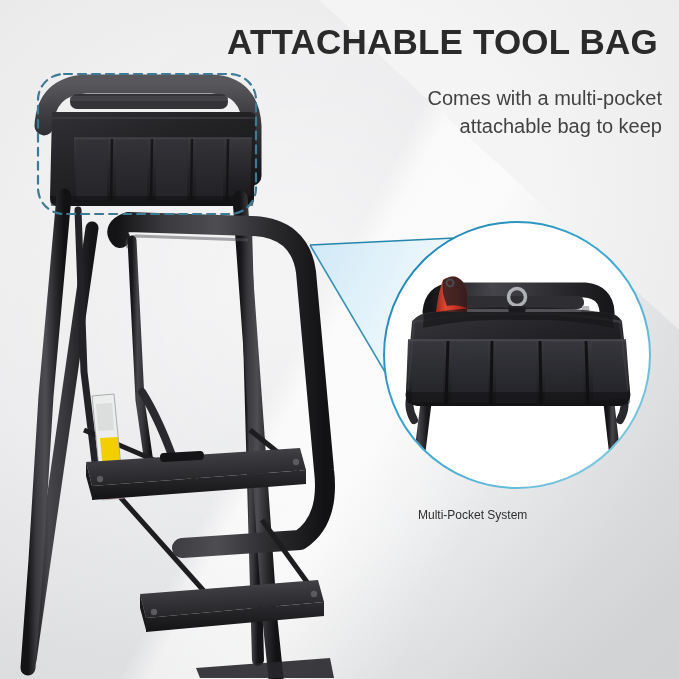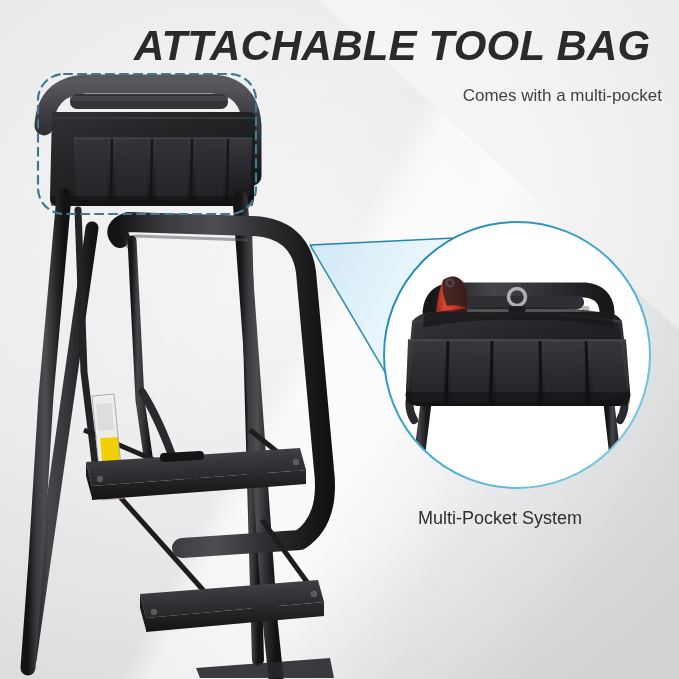--- a/index.html
+++ b/index.html
@@ -36,37 +36,36 @@
   }
   .bg-vignette{
     position:absolute;inset:0;
     background:radial-gradient(ellipse 75% 70% at 42% 42%,
         rgba(255,255,255,0.55) 0%,
         rgba(255,255,255,0.15) 55%,
         rgba(0,0,0,0.045) 100%);
   }
   
   .headline{
-    position:absolute;left:134px;top:24px;width:512px;
+    position:absolute;left:146px;top:24px;width:512px;
     text-align:right;
-    font-size:42px;font-weight:700;letter-spacing:.2px;
+    font-size:35px;font-weight:700;letter-spacing:.2px;
     color:#2a2a2a;line-height:1.05;
     white-space:nowrap;
-    font-style:italic;
   }
   .subcopy{
     position:absolute;left:300px;top:84px;width:362px;
     text-align:right;
-    font-size:17px;font-weight:400;line-height:1.42;
+    font-size:20px;font-weight:400;line-height:1.42;
     color:#424242;
   }
   .subcopy div{white-space:nowrap;}
   .caption{
     position:absolute;left:418px;top:508px;
-    font-size:18px;font-weight:400;color:#2f2f2f;
+    font-size:12px;font-weight:400;color:#2f2f2f;
     white-space:nowrap;
   }
   
   .layer{position:absolute;inset:0;}
   .layer svg{display:block;width:679px;height:679px;}
 </style>
 </head>
 <body>
 
 <div id="stage">
@@ -348,17 +347,18 @@
   <div class="layer">
   <svg viewBox="0 0 679 679" xmlns="http://www.w3.org/2000/svg">
     <rect x="38" y="74" width="218" height="140" rx="26" ry="26" fill="none" stroke="#3d7a96" stroke-width="2.2" stroke-dasharray="8 6" stroke-linecap="round"></rect>
   </svg>
   </div>
 
   <div class="headline">ATTACHABLE TOOL BAG</div>
 
   <div class="subcopy">
     <div>Comes with a multi-pocket</div>
+    <div>attachable bag to keep</div>
   </div>
 
   <div class="caption">Multi-Pocket System</div>
 
 </div>
 
 </body></html>

